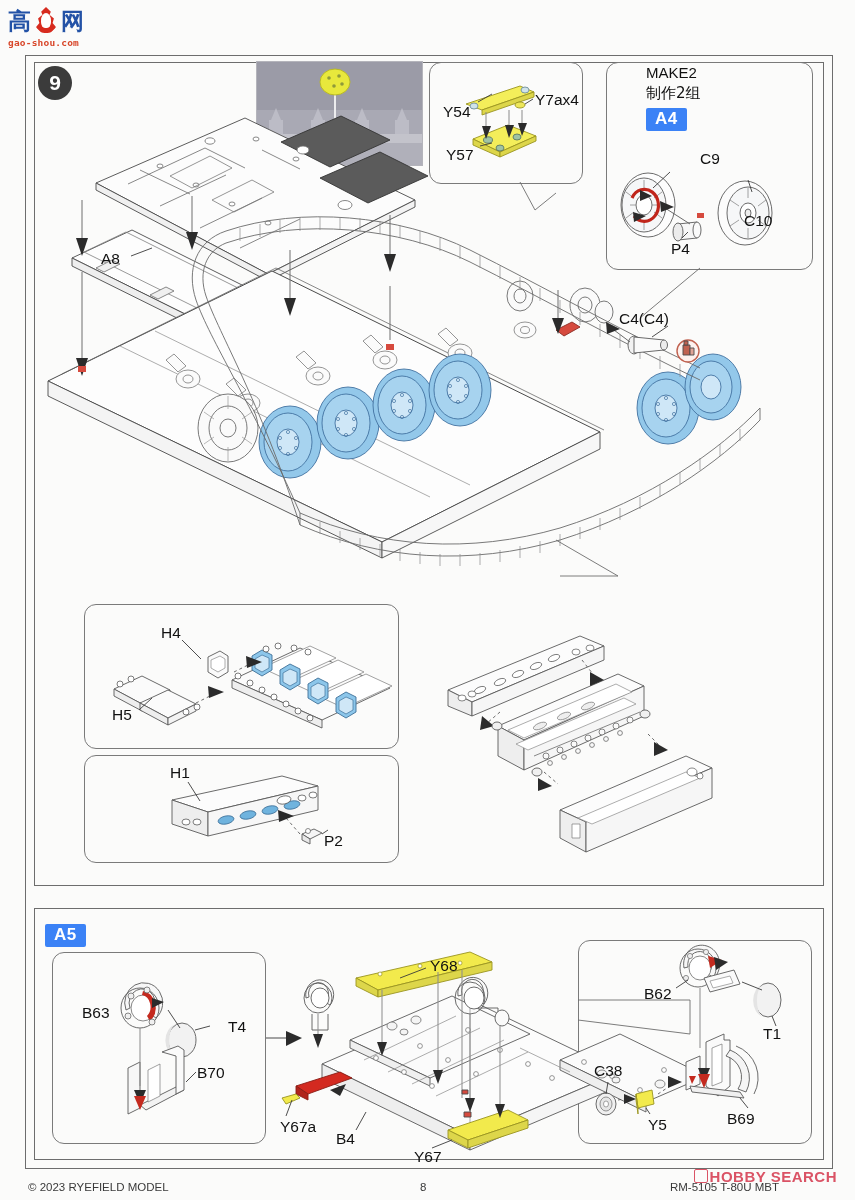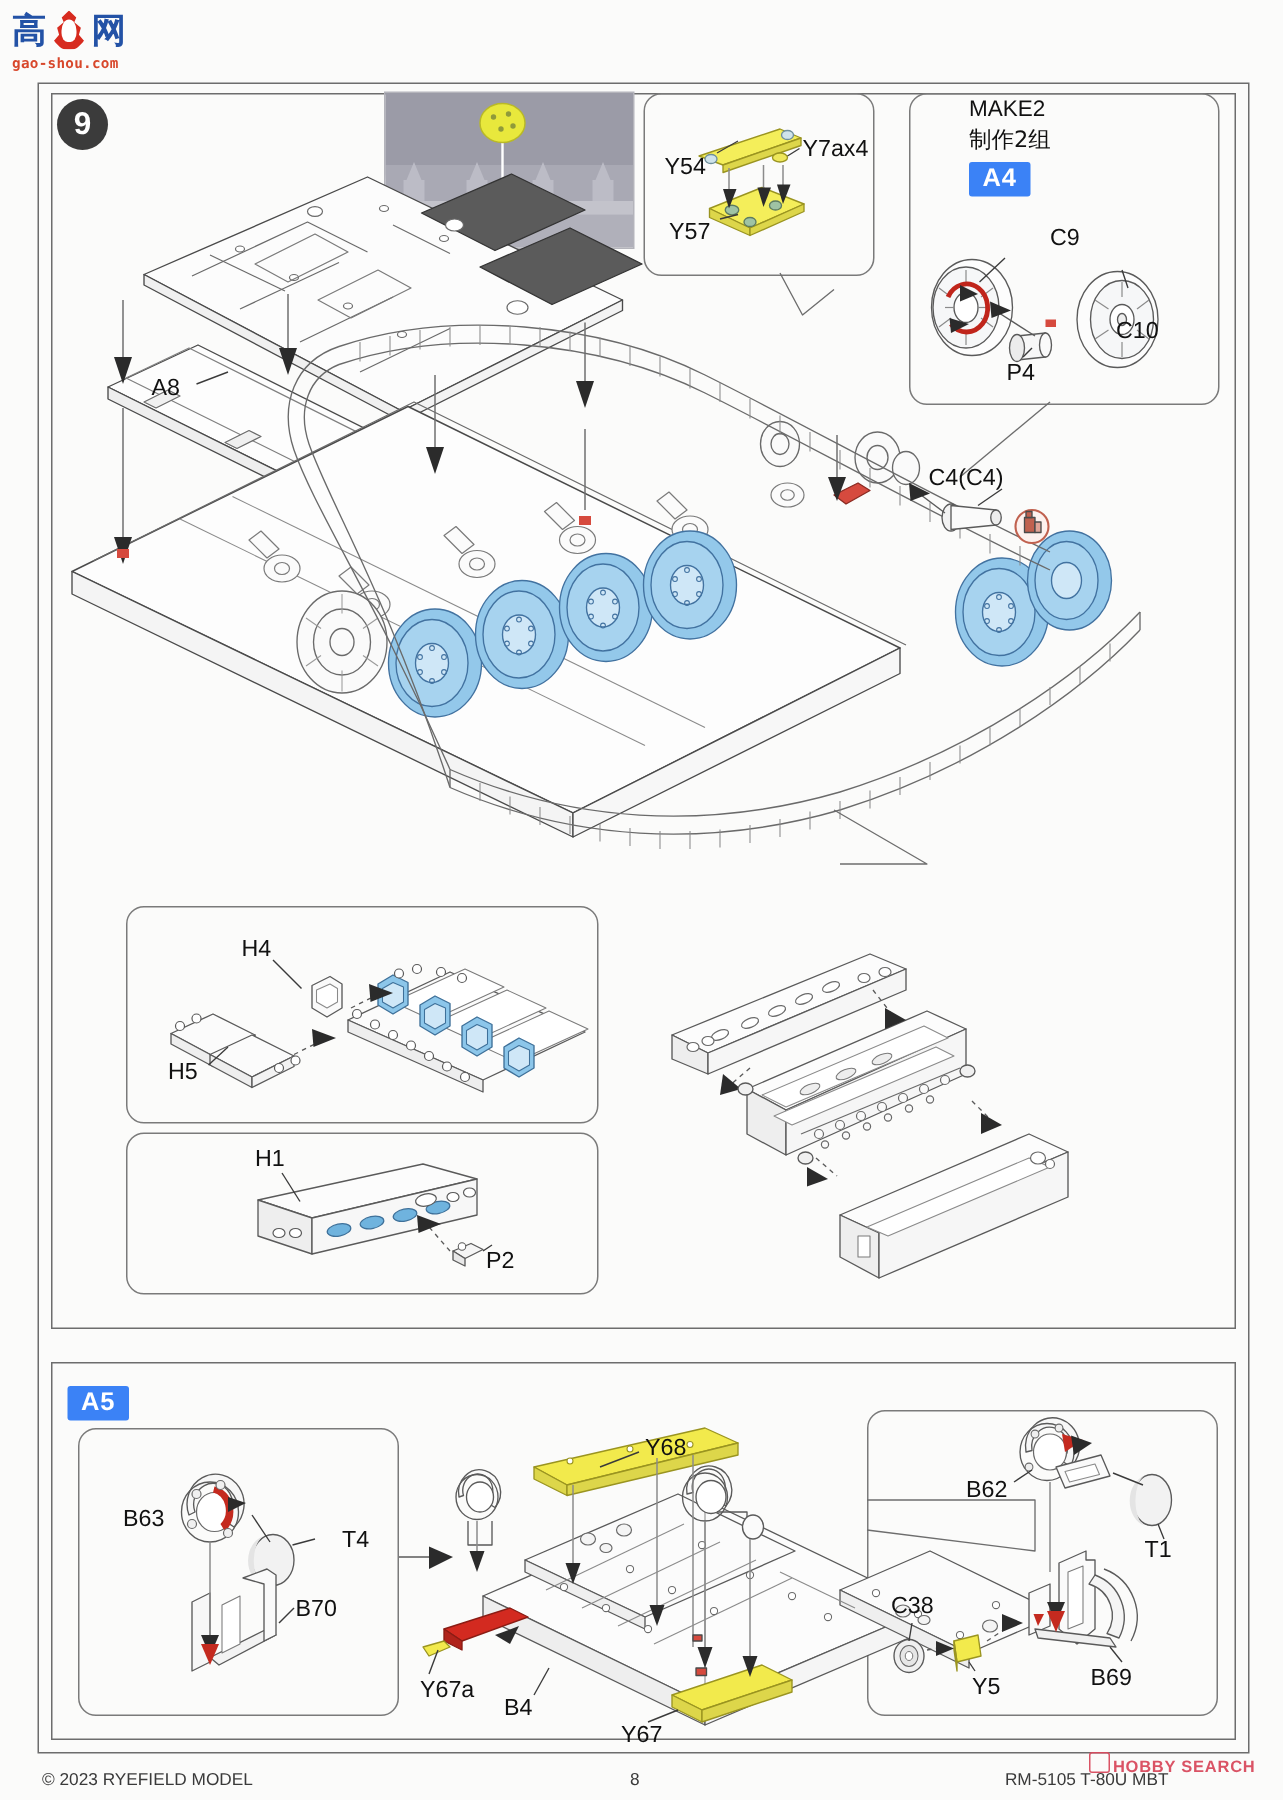--- a/index.html
+++ b/index.html
@@ -79,21 +79,21 @@
     position:absolute;left:256px;top:61px;width:165px;height:103px;
     background:linear-gradient(#9e9eaa,#8f8f9c 52%,#b9b9c2 56%,#a6a6b0 68%,#cfcfd6 72%,#bdbdc6);
     border:1px solid #b4b4bb;
   }
 
   
   .footer{position:absolute;left:0;top:1172px;width:797px;height:28px;}
   .foot-txt{position:absolute;font-size:11.5px;color:#3a3a3a;font-family:"Liberation Sans", sans-serif;}
   .hs{
     position:absolute;right:18px;top:1168px;
-    font-size:11px;font-weight:bold;letter-spacing:.5px;
+    font-size:15px;font-weight:bold;letter-spacing:.5px;
     color:#e9a3ad;font-family:"Liberation Sans", sans-serif;opacity:.95;
   }
   .hs .hs-b{color:#d94b5e;}
   .hs-mark{
     display:inline-block;width:12px;height:12px;border:1.5px solid #d94b5e;border-radius:2px;
     vertical-align:-1px;margin-right:2px;position:relative;
   }
 </style>
 </head>
 <body>

